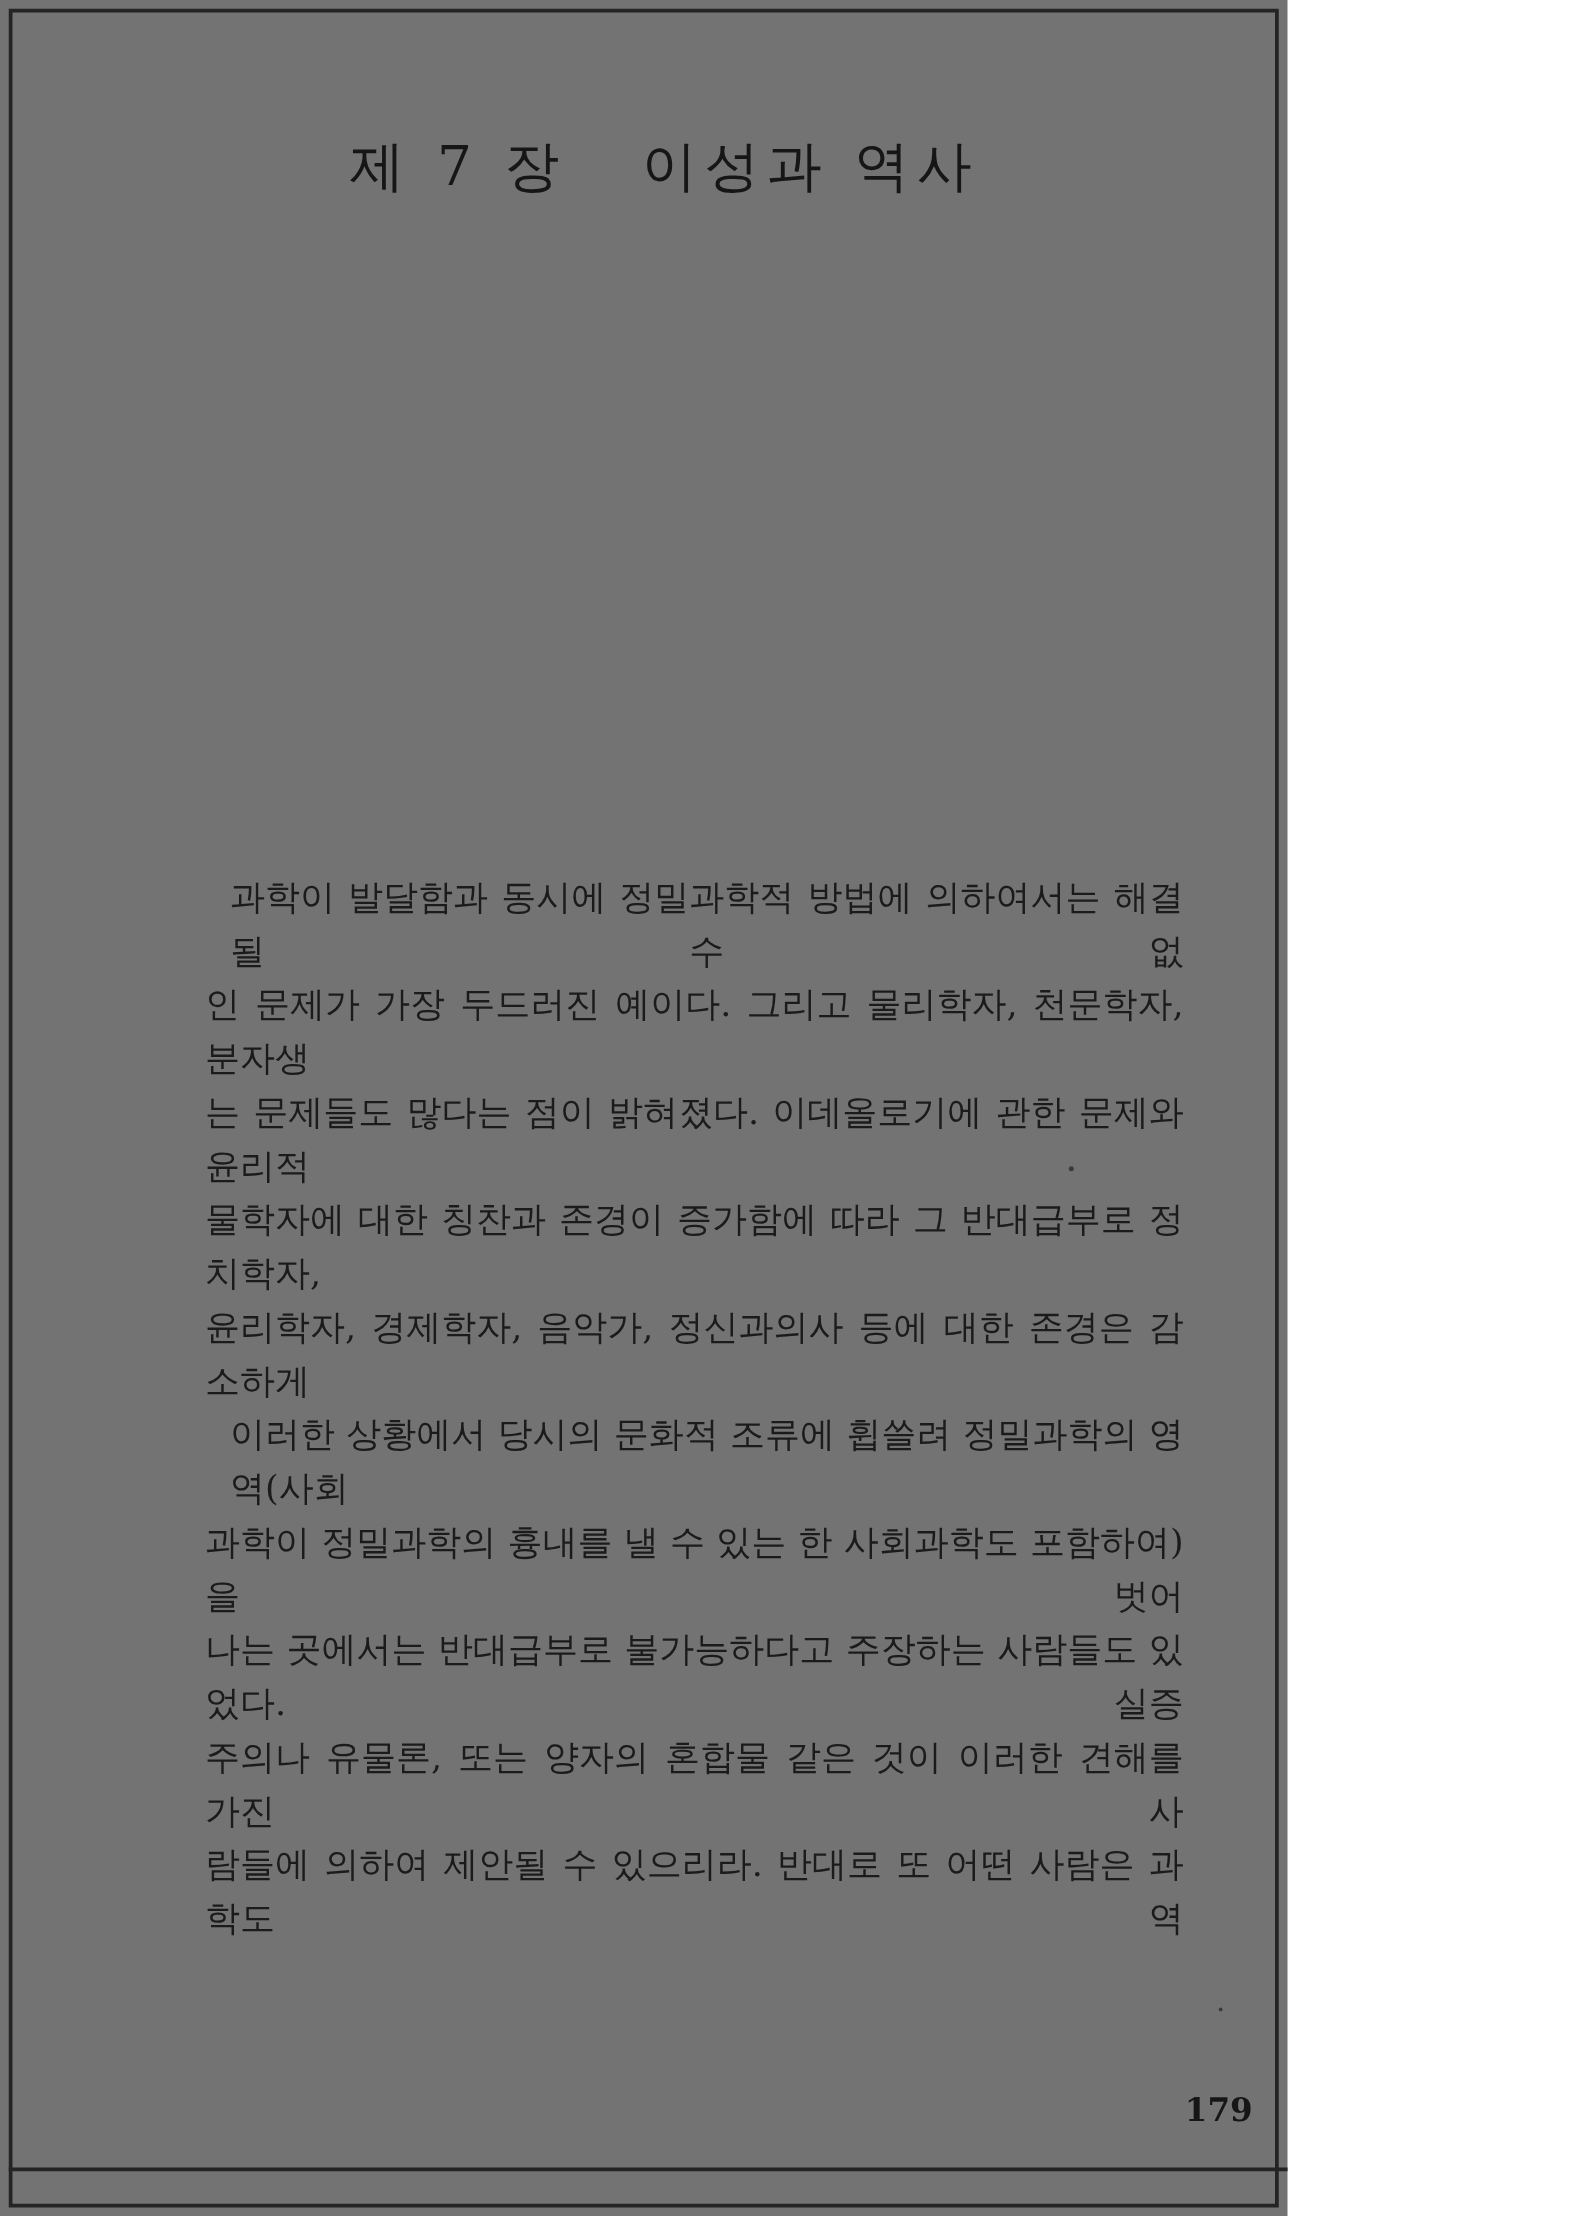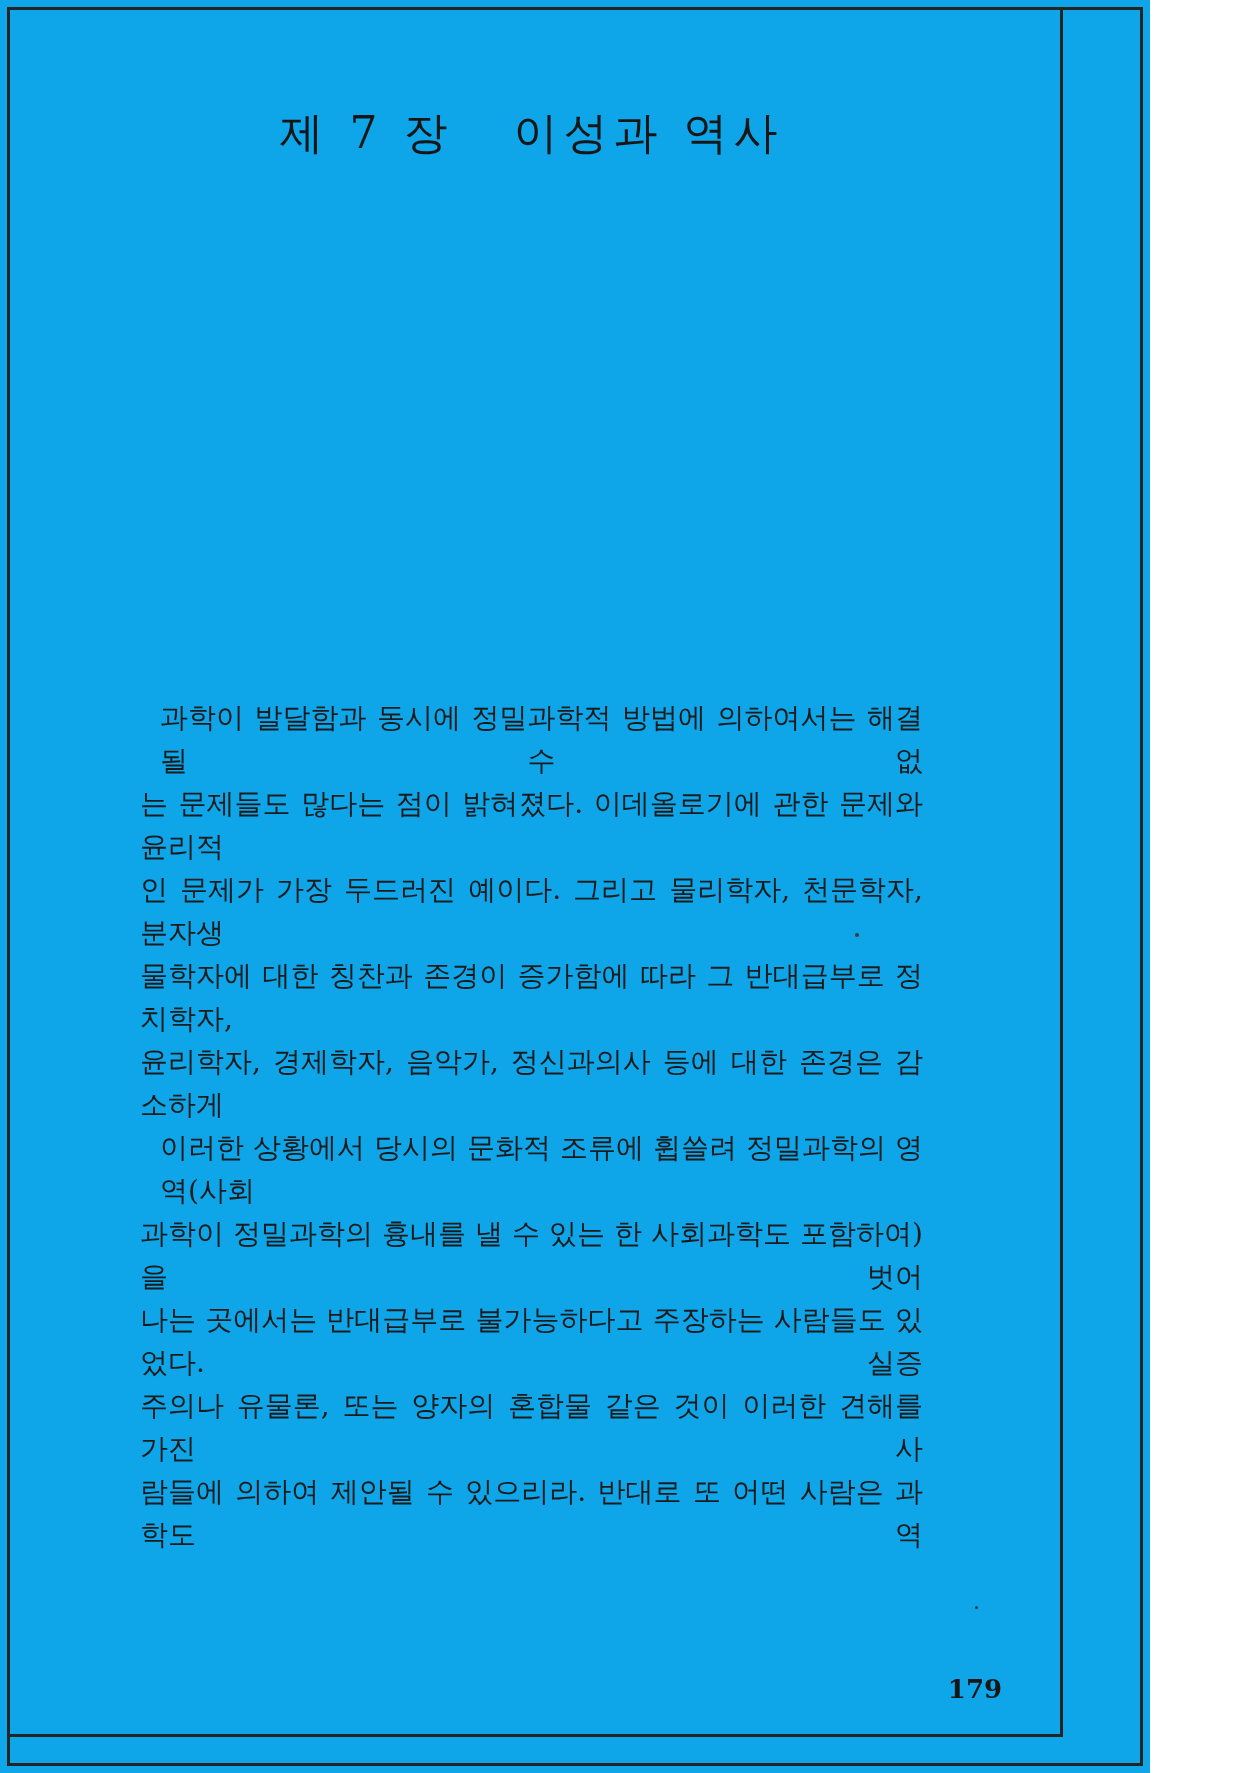--- a/index.html
+++ b/index.html
@@ -2,23 +2,23 @@
 <html><head>
 <meta charset="utf-8">
 <style>
   html, body {
     margin: 0;
     padding: 0;
     background: #ffffff;
   }
   .canvas {
     position: relative;
-    width: 1150px;
+    width: 1030px;
     height: 1773px;
-    background: #0ea5e9;
+    background: #737373;
     overflow: hidden;
     font-family: "DejaVu Serif", "Liberation Serif", serif;
     color: #1b1b1b;
   }
   
   .frame {
     position: absolute;
     inset: 7px;
     border: 3px solid #242424;
     pointer-events: none;
@@ -61,20 +61,21 @@
     color: #1b1b1b;
   }
   .body-text .line {
     width: 100%;
     white-space: nowrap;
     text-align: justify;
   }
   .body-text .line.just {
     white-space: normal;
     text-align-last: justify;
+    margin-left: 24px;
   }
   .body-text .line.indent {
     padding-left: 20px;
     box-sizing: border-box;
   }
   .italic {
     font-style: italic;
   }
   .page-number {
     position: absolute;
@@ -101,22 +102,22 @@
 <div class="canvas">
 
   <div class="frame"></div>
   <div class="edge-v"></div>
   <div class="edge-h"></div>
 
   <div class="chapter-title">제 7 장   이성과 역사</div>
 
   <div class="body-text">
       <div class="line indent just"><span>과학이 발달함과 동시에 정밀과학적 방법에 의하여서는 해결될 수 없</span></div>
+      <div class="line just"><span>인 문제가 가장 두드러진 예이다. 그리고 물리학자, 천문학자, 분자생</span></div>
       <div class="line just"><span>는 문제들도 많다는 점이 밝혀졌다. 이데올로기에 관한 문제와 윤리적</span></div>
-      <div class="line just"><span>인 문제가 가장 두드러진 예이다. 그리고 물리학자, 천문학자, 분자생</span></div>
       <div class="line just"><span>물학자에 대한 칭찬과 존경이 증가함에 따라 그 반대급부로 정치학자,</span></div>
       <div class="line just"><span>윤리학자, 경제학자, 음악가, 정신과의사 등에 대한 존경은 감소하게</span></div>
       <div class="line indent just"><span>이러한 상황에서 당시의 문화적 조류에 휩쓸려 정밀과학의 영역(사회</span></div>
       <div class="line just"><span>과학이 정밀과학의 흉내를 낼 수 있는 한 사회과학도 포함하여)을 벗어</span></div>
       <div class="line just"><span>나는 곳에서는 반대급부로 불가능하다고 주장하는 사람들도 있었다. 실증</span></div>
       <div class="line just"><span>주의나 유물론, 또는 양자의 혼합물 같은 것이 이러한 견해를 가진 사</span></div>
       <div class="line just"><span>람들에 의하여 제안될 수 있으리라. 반대로 또 어떤 사람은 과학도 역</span></div>
       <div class="line just"></div>
     </div>
 

